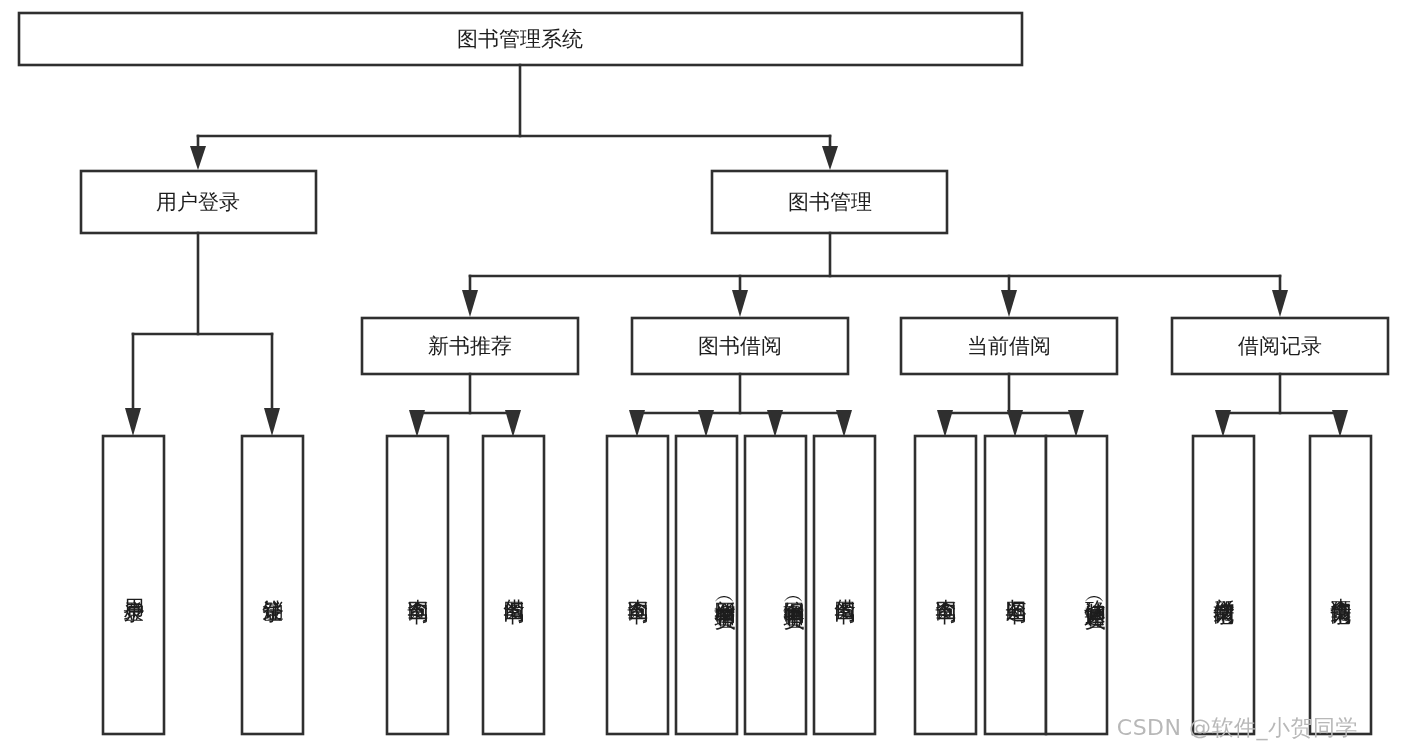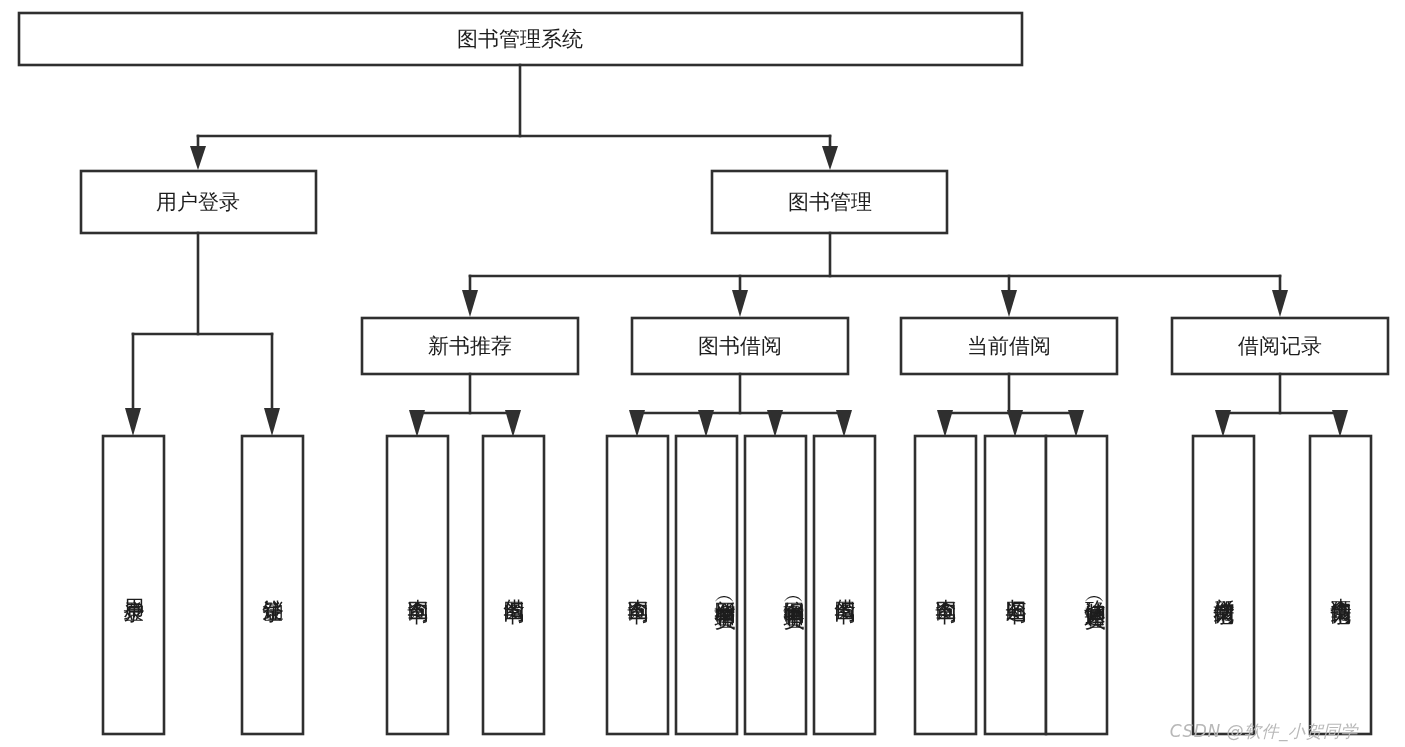--- a/index.html
+++ b/index.html
@@ -59,25 +59,24 @@
     letter-spacing: 1.5px;
     text-align: center;
     white-space: nowrap;
     pointer-events: none;
   }
   #watermark {
     position: absolute;
     right: 8px;
     bottom: 4px;
     font-family: "DejaVu Sans", "Liberation Sans", sans-serif;
-    font-size: 17px;
+    font-size: 22px;
     color: #b8b8b8;
     letter-spacing: 0.5px;
     white-space: nowrap;
-    font-style: italic;
   }
 </style>
 </head>
 <body>
 
 <div id="diagram-root">
 
   <svg id="flow" viewBox="0 0 1405 747">
 
     <g>

